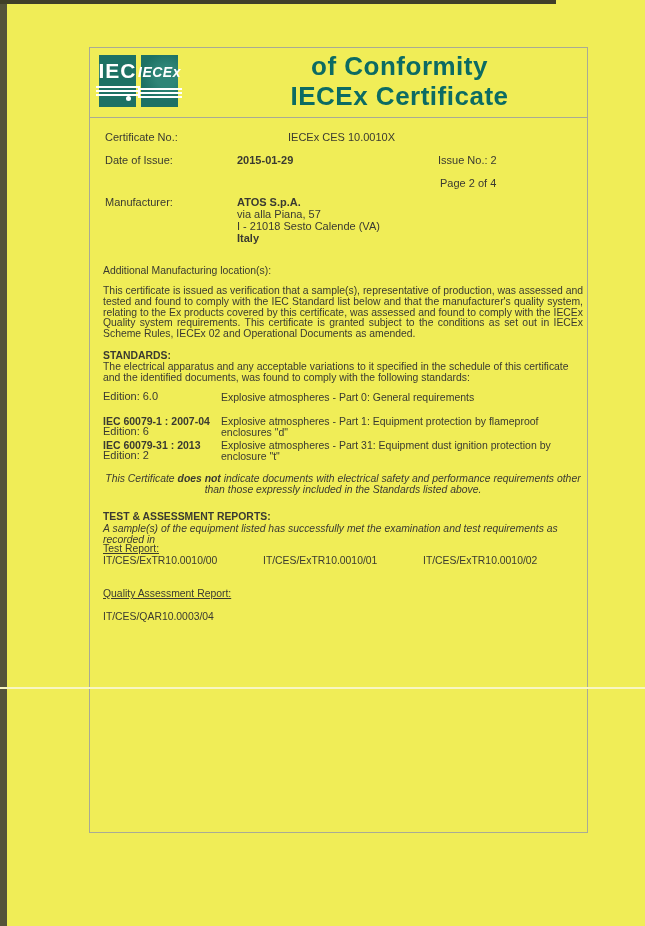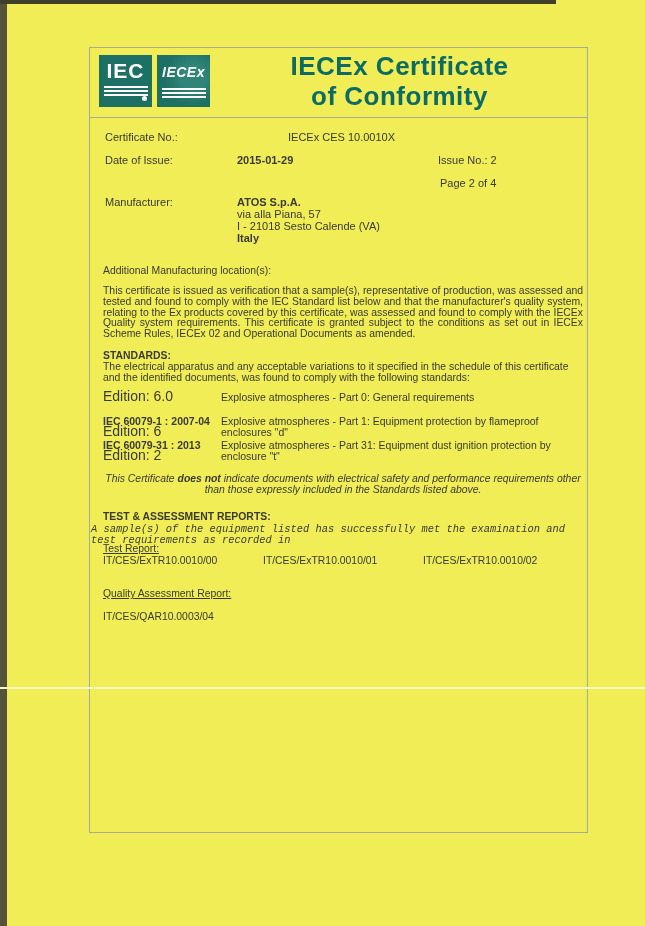--- a/index.html
+++ b/index.html
@@ -14,21 +14,21 @@
     overflow: hidden;
   }
   .edge-left  { position: absolute; left: 0; top: 0; width: 7px; height: 926px; background: #55543a; }
   .edge-top   { position: absolute; left: 0; top: 0; width: 556px; height: 4px; background: #403f28; }
   .frame      { position: absolute; left: 89px; top: 47px; width: 499px; height: 786px; border: 1px solid #a9ab94; }
   .header-sep { position: absolute; left: 89px; top: 117px; width: 499px; height: 1px; background: #a9ab94; }
   .fold-line  { position: absolute; left: 0; top: 687px; width: 645px; height: 2px; background: #f8f6c2; z-index: 5; }
 
   .logos { position: absolute; left: 99px; top: 55px; display: flex; gap: 5px; }
   .logo {
-    width: 53px; height: 52px;
+    width: 37px; height: 52px;
     background: #1d7164;
     color: #fff;
     display: flex; flex-direction: column; align-items: center; justify-content: flex-start;
     padding-top: 4px;
     position: relative;
   }
   .logo-iecex { background: radial-gradient(circle at 68% 42%, #2f8577 0 26%, #1d7164 62%); }
   .logo-word-iec { font-size: 21px; font-weight: bold; letter-spacing: 1px; line-height: 24px; }
   .logo-word-iecex { font-size: 14px; font-weight: bold; font-style: italic; line-height: 26px; letter-spacing: 0.5px; }
   .logo-lines { width: 44px; margin-top: 3px; }
@@ -49,21 +49,21 @@
   .b   { font-weight: bold; }
   .i   { font-style: italic; }
   .u   { text-decoration: underline; }
   .just { text-align: justify; }
   .ctr  { text-align: center; }
 
   .addr-line { font-size: 11px; line-height: 12px; }
 
   .std-row { position: relative; margin-bottom: 0; }
   .std-code { font-size: 10.5px; line-height: 10.5px; font-weight: bold; }
-  .std-ed   { font-size: 14px; line-height: 9.5px; }
+  .std-ed   { font-size: 11px; line-height: 9.5px; }
   .std-desc { position: absolute; left: 118px; top: 0; width: 360px; font-size: 10.5px; line-height: 10.5px; }
 </style>
 </head>
 <body>
 
 <div class="page">
 
   <div class="edge-left"></div>
   <div class="edge-top"></div>
   <div class="frame"></div>
@@ -84,22 +84,22 @@
       <span class="logo-word-iecex">IECEx</span>
       <div class="logo-lines">
           <div></div>
           <div></div>
           <div></div>
         </div>
     </div>
   </div>
 
   <div class="title">
+    <div>of Conformity</div>
     <div>IECEx Certificate</div>
-    <div>of Conformity</div>
   </div>
 
   <div class="abs t" style="left:105px; top:131px;">Certificate No.:</div>
   <div class="abs t" style="left:248px; top:131px;margin-left:40px;">IECEx CES 10.0010X</div>
 
   <div class="abs t" style="left:105px; top:154px;">Date of Issue:</div>
   <div class="abs t b" style="left:237px; top:154px;">2015-01-29</div>
   <div class="abs t" style="left:438px; top:154px;">Issue No.: 2</div>
 
   <div class="abs t" style="left:421px; top:177px;padding-left:19px;">Page 2 of 4</div>
@@ -134,21 +134,21 @@
       <div class="std-ed">Edition: 2</div>
       <div class="std-desc">Explosive atmospheres - Part 31: Equipment dust ignition protection by enclosure "t"</div>
     </div>
   </div>
 
   <div class="abs small i ctr" style="left:103px; top:474px; width:480px;">
     <span>This Certificate </span><span class="b">does not</span><span> indicate documents with electrical safety and performance requirements other than those expressly included in the Standards listed above.</span>
   </div>
 
   <div class="abs small b" style="left:103px; top:512px;">TEST &amp; ASSESSMENT REPORTS:</div>
-  <div class="abs small i" style="left:91px; top:524px; width:480px;font-family:Liberation Mono, monospace;">A sample(s) of the equipment listed has successfully met the examination and test requirements as recorded in</div>
+  <div class="abs small i" style="left:103px; top:524px; width:480px;">A sample(s) of the equipment listed has successfully met the examination and test requirements as recorded in</div>
 
   <div class="abs small u" style="left:103px; top:544px;">Test Report:</div>
   <div class="abs small" style="left:103px; top:556px;">IT/CES/ExTR10.0010/00</div>
   <div class="abs small" style="left:263px; top:556px;">IT/CES/ExTR10.0010/01</div>
   <div class="abs small" style="left:423px; top:556px;">IT/CES/ExTR10.0010/02</div>
 
   <div class="abs small u" style="left:103px; top:589px;">Quality Assessment Report:</div>
   <div class="abs small" style="left:103px; top:612px;">IT/CES/QAR10.0003/04</div>
 
 </div>

